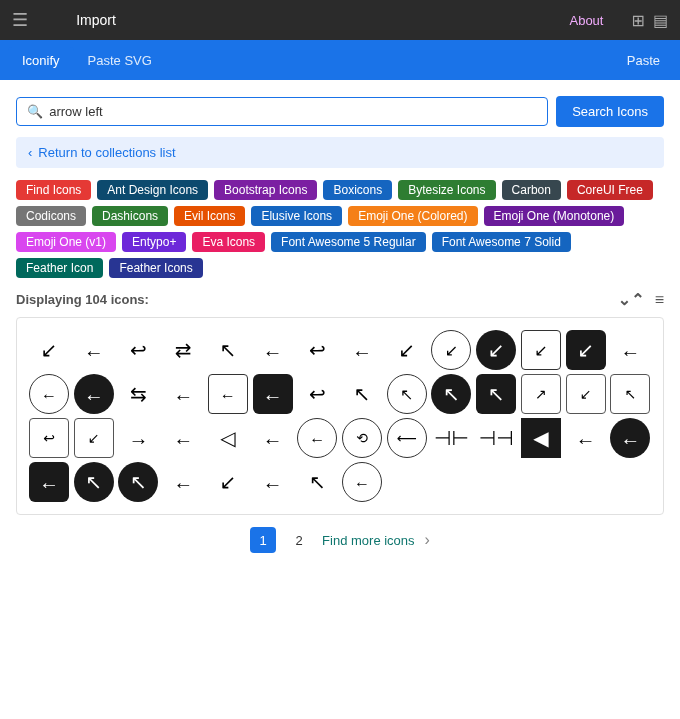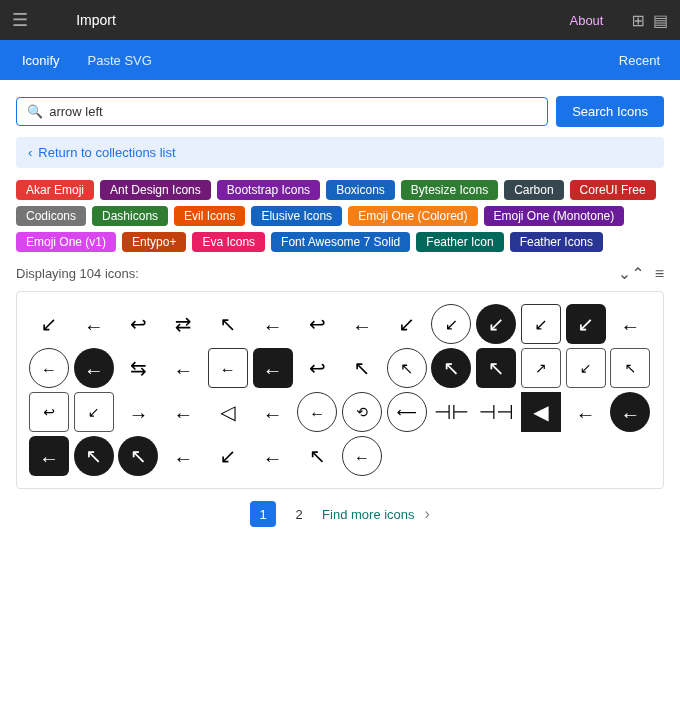--- a/index.html
+++ b/index.html
@@ -112,20 +112,21 @@
       font-weight: 500;
     }
 
     .results-header {
       padding: 12px 16px 8px 16px;
       display: flex;
       align-items: center;
       justify-content: space-between;
       color: #555;
       font-size: 13px;
+      font-weight: bold;
     }
     .results-controls { display: flex; gap: 10px; align-items: center; }
     .results-control-icon { color: #555; cursor: pointer; font-size: 16px; }
 
     .icons-grid {
       margin: 0 16px;
       border: 1px solid #e0e0e0;
       border-radius: 4px;
       padding: 12px;
       display: grid;
@@ -179,55 +180,56 @@
   <div class="title-bar-icons">
     <span class="title-bar-icon">⊞</span>
     <span class="title-bar-icon">▤</span>
   </div>
 </div>
 
 <div class="tab-bar">
   <div class="tab-active">Iconify</div>
   <div class="tab-inactive">Paste SVG</div>
   <div class="tab-bar-spacer"></div>
-  <div class="tab-bar-recent">Recent</div>
+  <div class="tab-bar-recent">Paste</div>
 </div>
 
 <div class="main">
 
   <div class="search-bar">
     <div class="search-input-wrap">
       <span class="search-icon-glyph">🔍</span>
       <input type="text" value="arrow left" style="">
     </div>
     <button class="search-btn">Search Icons</button>
   </div>
 
   <div class="back-bar">
     <span>‹</span>
     <span>Return to collections list</span>
   </div>
 
   <div class="tags-section">
-    <span class="tag" style="background:#e53935">Akar Emoji</span>
-    <span class="tag" style="background:#701a75">Ant Design Icons</span>
+    <span class="tag" style="background:#e53935">Find Icons</span>
+    <span class="tag" style="background:#0c4a6e">Ant Design Icons</span>
     <span class="tag" style="background:#7b1fa2">Bootstrap Icons</span>
     <span class="tag" style="background:#1565c0">Boxicons</span>
     <span class="tag" style="background:#2e7d32">Bytesize Icons</span>
     <span class="tag" style="background:#37474f">Carbon</span>
     <span class="tag" style="background:#c62828">CoreUI Free</span>
     <span class="tag" style="background:#757575">Codicons</span>
     <span class="tag" style="background:#2e7d32">Dashicons</span>
     <span class="tag" style="background:#e65100">Evil Icons</span>
     <span class="tag" style="background:#1565c0">Elusive Icons</span>
     <span class="tag" style="background:#f57f17">Emoji One (Colored)</span>
     <span class="tag" style="background:#6a1b9a">Emoji One (Monotone)</span>
     <span class="tag" style="background:#d946ef">Emoji One (v1)</span>
-    <span class="tag" style="background:#c2410c">Entypo+</span>
+    <span class="tag" style="background:#6d28d9">Entypo+</span>
     <span class="tag" style="background:#e91e63">Eva Icons</span>
+    <span class="tag" style="background:#1565c0">Font Awesome 5 Regular</span>
     <span class="tag" style="background:#1565c0">Font Awesome 7 Solid</span>
     <span class="tag" style="background:#00695c">Feather Icon</span>
     <span class="tag" style="background:#283593">Feather Icons</span>
   </div>
 
   <div class="results-header">
     <span>Displaying 104 icons:</span>
     <div class="results-controls">
       <span class="results-control-icon">⌄⌃</span>
       <span class="results-control-icon">≡</span>

